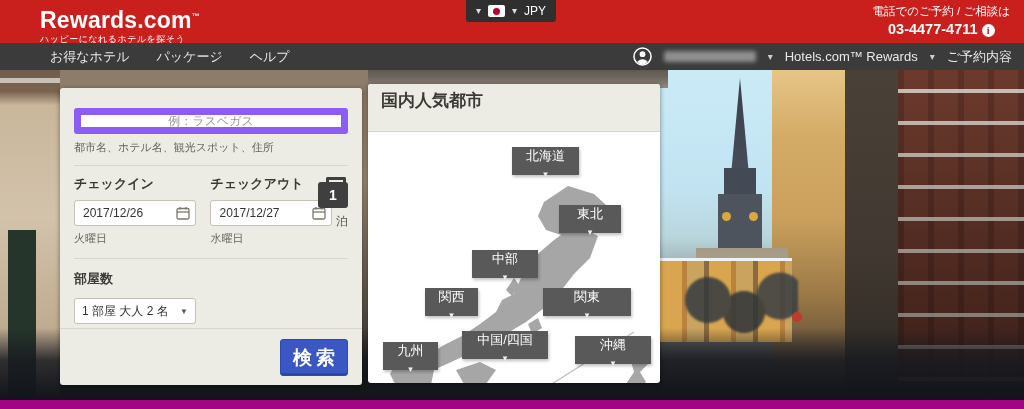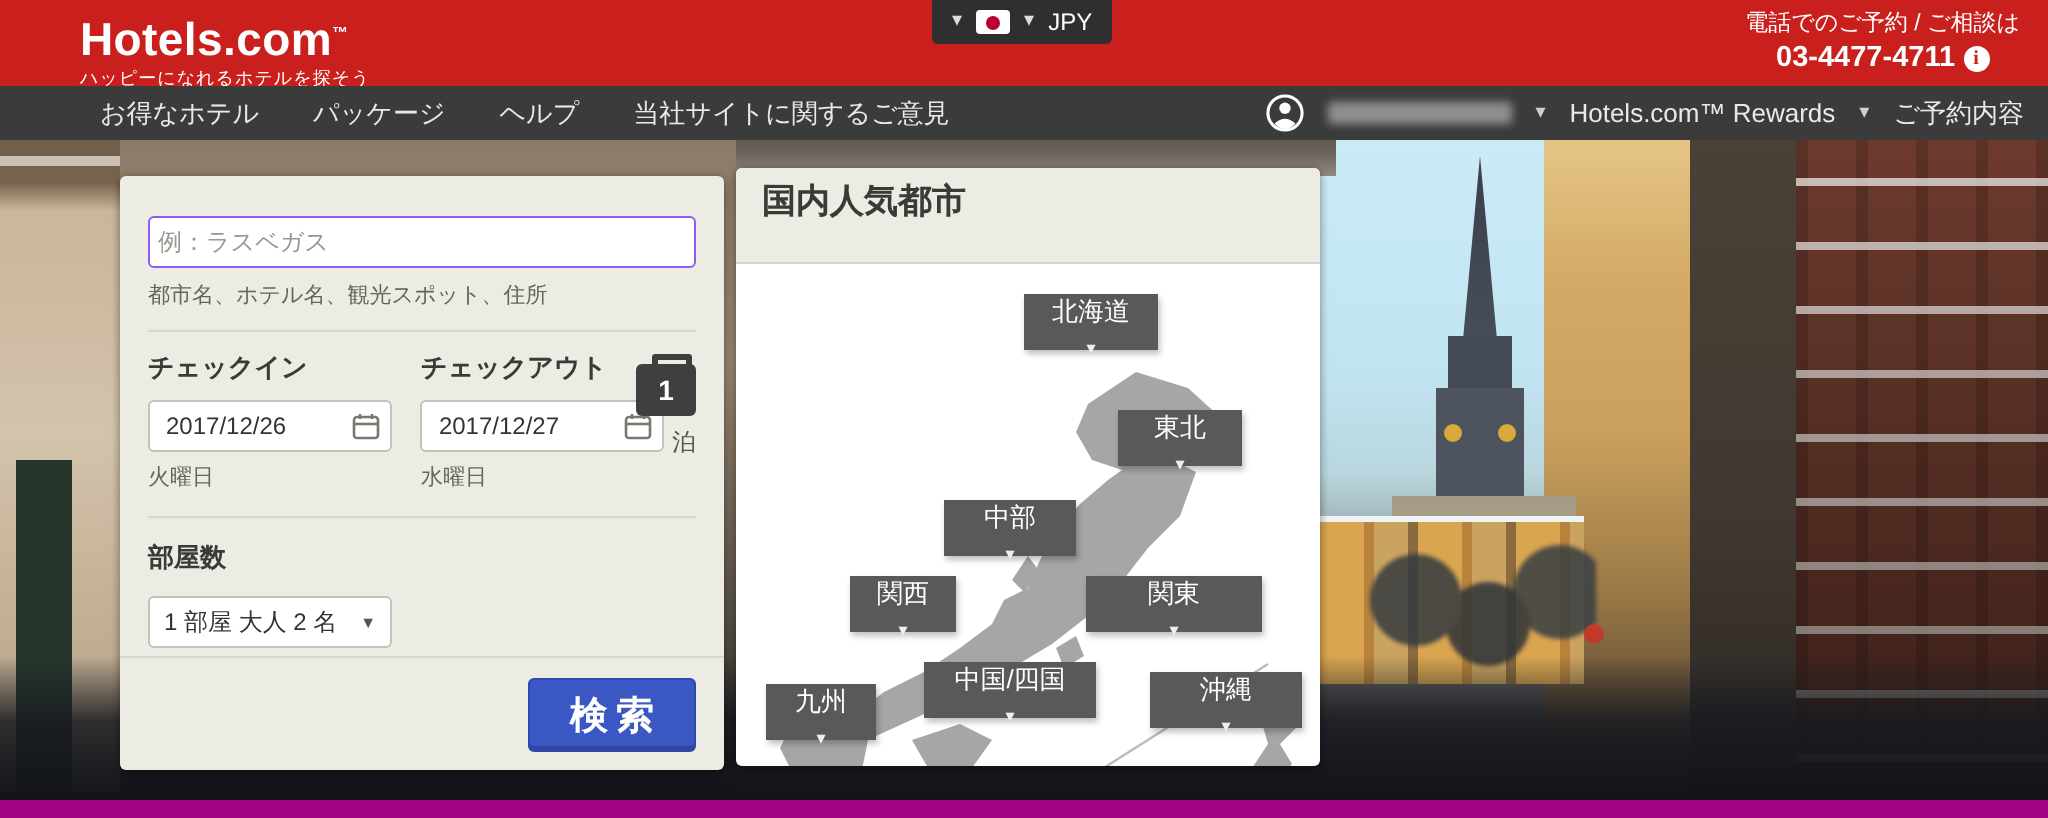--- a/index.html
+++ b/index.html
@@ -73,22 +73,22 @@
   .nav-right { position:absolute; right:12px; display:flex; align-items:center; gap:12px; }
   .avatar { width:19px; height:19px; }
   .redacted { width:92px; height:11px; background:#8f8f8f; border-radius:2px; filter:blur(2px); }
   .nav .chev { color:#cfcfcf; }
 
   
   .panel { position:absolute; left:60px; top:88px; width:302px; height:297px; z-index:4;
     background:#edece4; border-radius:3px; box-shadow:0 1px 5px rgba(0,0,0,.45); color:#3b3a36; }
   .panel-pad { padding:11px 14px 0 14px; }
   .panel-title { display:flex; align-items:center; gap:7px; font-size:20px; font-weight:bold; }
-  .dest-input { width:100%; height:26px; margin-top:9px; border:1px solid #8b5cf6; border-radius:3px;
-    font-size:12px; padding:0 4px; color:#333; background:#fff; font-family:"Liberation Sans",sans-serif; }
+  .dest-input { width:100%; height:26px; margin-top:9px; border:7px solid #8b5cf6; border-radius:3px;
+    font-size:12px; padding:0 24px; color:#333; background:#fff; font-family:"Liberation Sans",sans-serif;text-align:center; }
   .dest-input::placeholder { color:#9a978f; }
   .hint { font-size:11px; color:#66645e; margin-top:6px; }
   .divider { border-top:1px solid #d9d6cc; margin-top:10px; }
   .dates { position:relative; padding:9px 14px 0 14px; }
   .date-col { display:inline-block; vertical-align:top; width:122px; }
   .date-col + .date-col { margin-left:10px; }
   .field-label { font-size:13px; font-weight:bold; }
   .date-box { position:relative; margin-top:7px; }
   .date-input { width:100%; height:26px; border:1px solid #c6c2b8; border-radius:3px; font-size:12px;
     padding:0 24px 0 8px; color:#333; background:#fff; font-family:"Liberation Sans",sans-serif; }
@@ -99,21 +99,21 @@
     color:#fff; font-size:14px; font-weight:bold; line-height:26px; }
   .suitcase::before { content:""; position:absolute; top:-5px; left:8px; width:14px; height:7px;
     border:3px solid #3f3f3f; border-bottom:none; border-radius:2px 2px 0 0; }
   .nights-unit { font-size:12px; color:#55534e; margin-top:5px; text-align:right; }
   .rooms { padding:11px 14px 0 14px; }
   .select-box { width:122px; height:26px; margin-top:10px; background:#fff; border:1px solid #c6c2b8;
     border-radius:3px; display:flex; align-items:center; justify-content:space-between; padding:0 7px;
     font-size:12px; color:#333; cursor:pointer; }
   .select-box .arrow { font-size:8px; color:#555; }
   .btn-row { position:absolute; left:0; bottom:0; width:100%; height:57px; border-top:1px solid #d9d6cc; }
-  .search-btn { position:absolute; right:14px; top:10px; width:84px; height:37px; background:#3a57c3;
+  .search-btn { position:absolute; right:14px; top:10px; width:68px; height:37px; background:#3a57c3;
     border:1px solid #2d47ab; border-radius:3px; color:#fff; font-size:19px; font-weight:bold;
     letter-spacing:4px; text-indent:4px; cursor:pointer; font-family:"Liberation Sans",sans-serif;
     box-shadow:inset 0 -2px 0 rgba(0,0,0,.18); }
 
   
   .map-panel { position:absolute; left:368px; top:84px; width:292px; height:299px; z-index:4;
     background:#fff; border-radius:3px; box-shadow:0 1px 5px rgba(0,0,0,.45); overflow:hidden; }
   .map-hdr { height:48px; background:#edece4; border-bottom:1px solid #d6d3ca; font-size:17px;
     font-weight:bold; color:#3b3a36; line-height:34px; padding-left:13px; }
   .map-body { position:relative; height:264px; }
@@ -148,41 +148,40 @@
     <div class="tower-base"></div>
     <div class="church"></div>
     <div class="roofs"></div>
     <div class="trees"></div>
     <div class="sign-dot"></div>
     <div class="canal"></div>
   </div>
 
   <div class="hdr">
     <div class="logo-wrap">
-      <div class="logo"><span>Hotels.com</span><sup>™</sup></div>
+      <div class="logo"><span>Rewards.com</span><sup>™</sup></div>
       <div class="tagline">ハッピーになれるホテルを探そう</div>
     </div>
     <div class="locale">
       <span class="chev">▾</span>
       <span class="flag"></span>
       <span class="chev">▾</span>
       <span>JPY</span>
     </div>
     <div class="phone">
       <div class="phone-label">電話でのご予約 / ご相談は</div>
       <div class="phone-number"><span>03-4477-4711</span><span class="info-i">i</span></div>
     </div>
   </div>
 
   <div class="nav">
     <div class="nav-left">
       <span class="nav-item">お得なホテル</span>
       <span class="nav-item">パッケージ</span>
       <span class="nav-item">ヘルプ</span>
-      <span class="nav-item">当社サイトに関するご意見</span>
     </div>
     <div class="nav-right">
       <svg class="avatar" viewBox="0 0 20 20">
         <circle cx="10" cy="10" r="9" fill="none" stroke="#fff" stroke-width="1.6"></circle>
         <circle cx="10" cy="7.5" r="3" fill="#fff"></circle>
         <path d="M4.5 15.5 Q10 10.5 15.5 15.5 Q13 18.5 10 18.5 Q7 18.5 4.5 15.5Z" fill="#fff"></path>
       </svg>
       <span class="redacted"></span>
       <span class="chev">▾</span>
       <span class="nav-item">Hotels.com™ Rewards</span>

